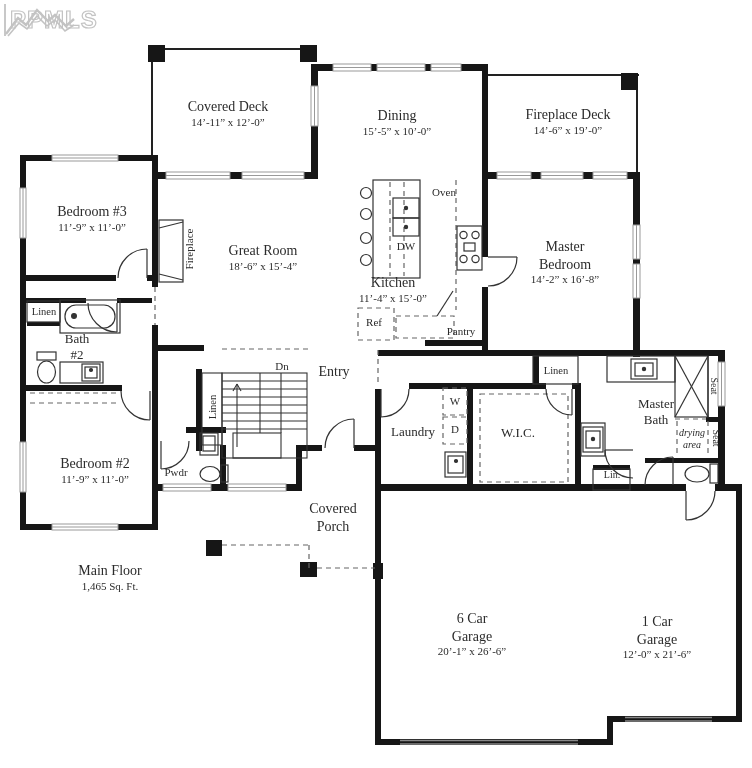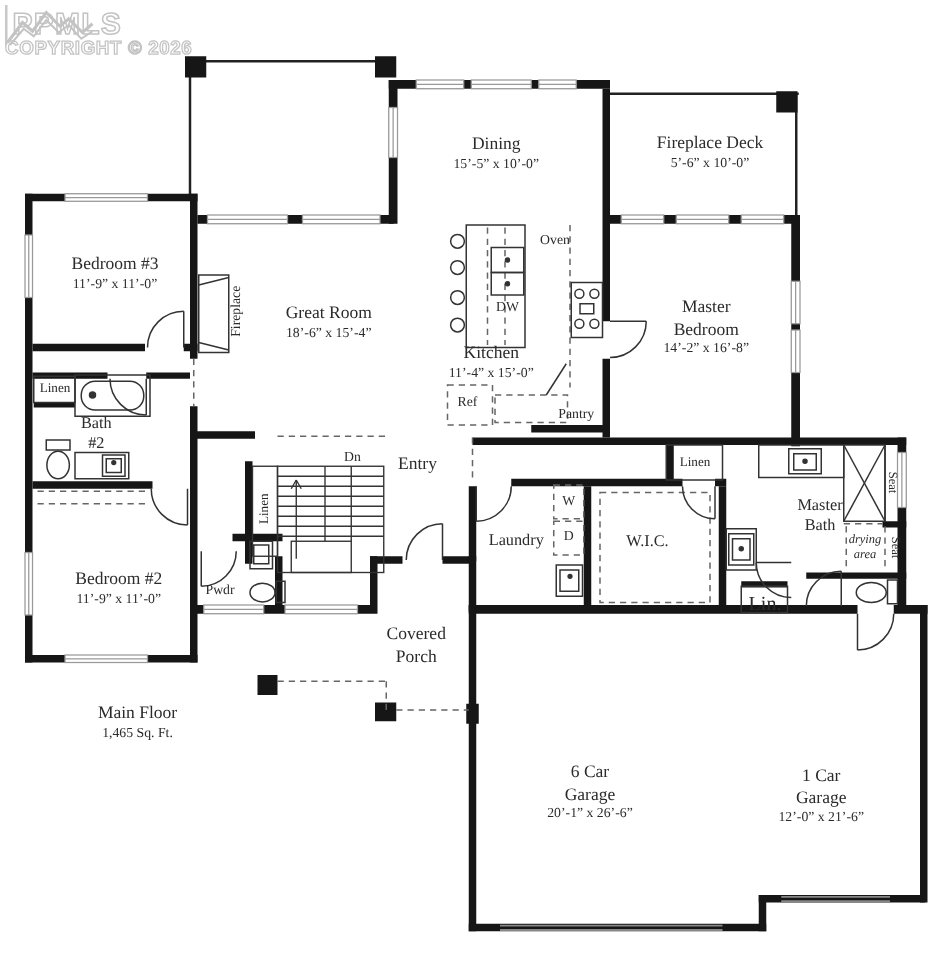--- a/index.html
+++ b/index.html
@@ -335,30 +335,33 @@
 
 <div class="wm">
   <div class="wm-row">
     <svg width="72" height="34" viewBox="0 0 72 34">
       <polyline points="2,30 14,14 22,21 33,6 44,17 51,11 62,22 70,15" fill="none" stroke="#c3c3c3" stroke-width="2.4"></polyline>
       <polyline points="4,32 15,19 23,25 33,12 43,22 51,16 61,27 70,21" fill="none" stroke="#c3c3c3" stroke-width="1.6"></polyline>
     </svg>
     <div class="wm-bar"></div>
     <div class="wm-brand">PPMLS</div>
   </div>
-  <div class="wm-copy">COPYRIGHT © 2026</div>
-</div>
-
+</div>
+
+<div class="lbl" style="left:228px;top:114px">
+  <div class="name">Covered Deck</div>
+  <div class="dims">14’-11” x 12’-0”</div>
+</div>
 <div class="lbl" style="left:397px;top:123px">
   <div class="name">Dining</div>
   <div class="dims">15’-5” x 10’-0”</div>
 </div>
 <div class="lbl" style="left:568px;top:122px">
   <div class="name">Fireplace Deck</div>
-  <div class="dims">5’-6” x 10’-0”</div>
+  <div class="dims">14’-6” x 19’-0”</div>
 </div>
 <div class="lbl" style="left:92px;top:219px">
   <div class="name">Bedroom #3</div>
   <div class="dims">11’-9” x 11’-0”</div>
 </div>
 <div class="lbl" style="left:263px;top:258px">
   <div class="name">Great Room</div>
   <div class="dims">18’-6” x 15’-4”</div>
 </div>
 <div class="lbl" style="left:393px;top:290px">
@@ -412,15 +415,15 @@
 <div class="sm" style="left:406px;top:246px">DW</div>
 <div class="sm" style="left:374px;top:322px">Ref</div>
 <div class="sm" style="left:461px;top:331px">Pantry</div>
 <div class="sm" style="left:176px;top:472px">Pwdr</div>
 <div class="sm" style="left:282px;top:366px">Dn</div>
 <div class="sm" style="left:455px;top:401px">W</div>
 <div class="sm" style="left:455px;top:429px">D</div>
 <div class="sm rot90 xs" style="left:714px;top:386px">Seat</div>
 <div class="sm rot90 xs" style="left:716px;top:438px">Seat</div>
 <div class="sm xs wrap" style="left:692px;top:438px;width:38px">drying area</div>
-<div class="sm" style="left:612px;top:484px;font-size:16px">Lin.</div>
+<div class="sm" style="left:612px;top:474px;font-size:10px">Lin.</div>
 
 </div>
 
 </body></html>

